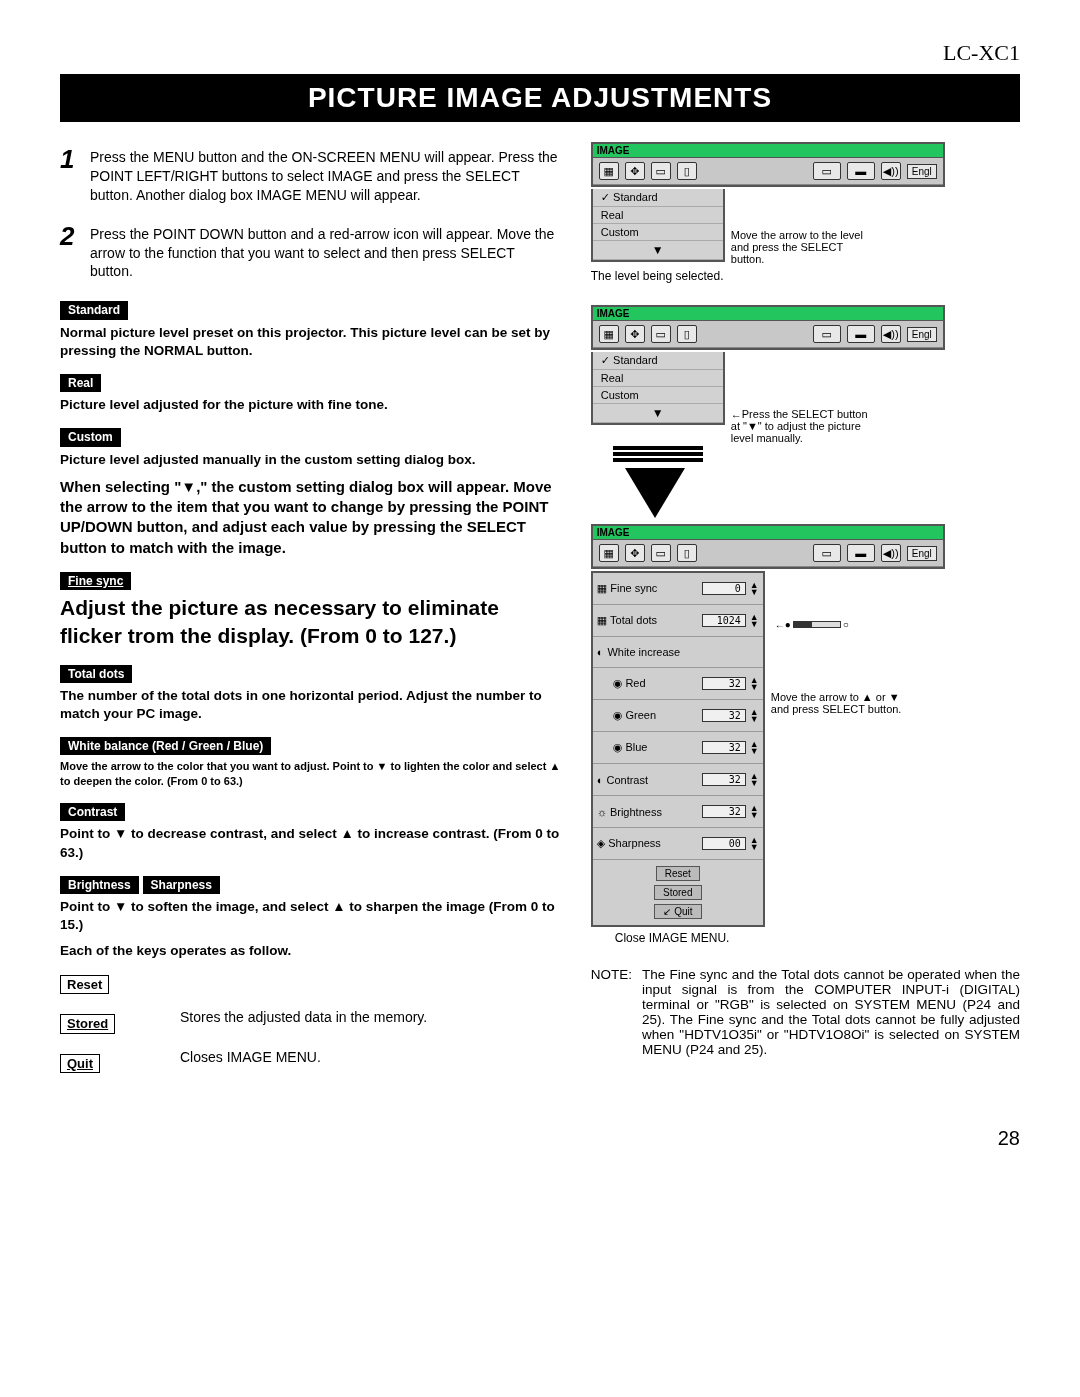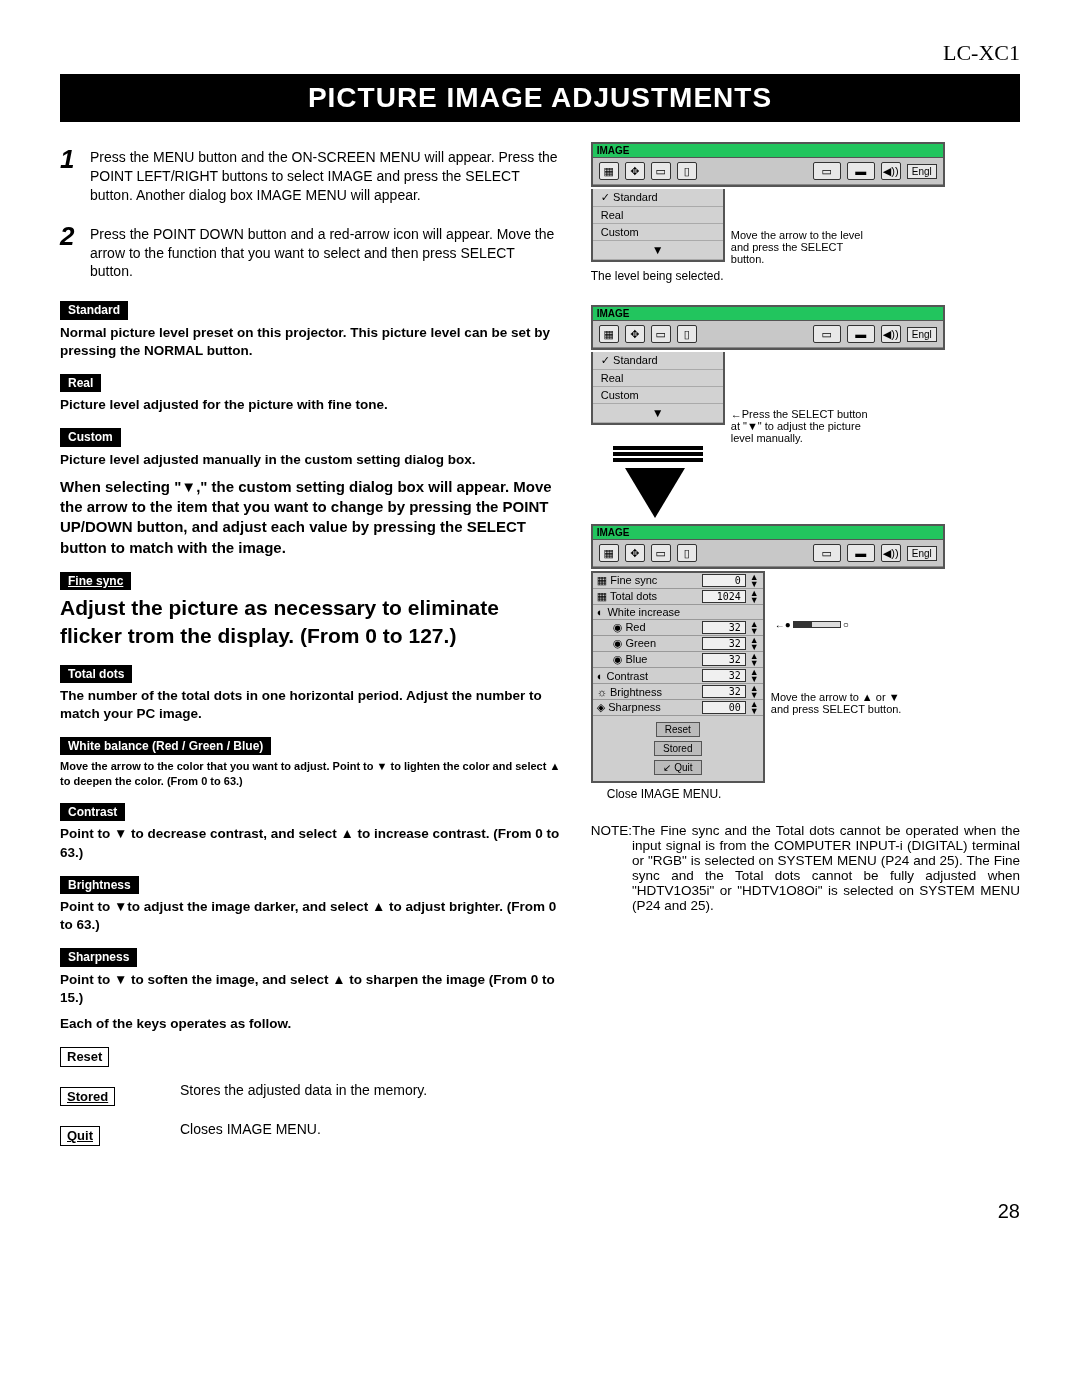--- a/index.html
+++ b/index.html
@@ -174,21 +174,21 @@
   .adjust-panel {
     border: 2px solid #555;
     background: #cfcfcf;
     width: 170px;
     font-size: 11px;
   }
   .adjust-row {
     display: flex;
     align-items: flex-end;
     gap: 4px;
-    padding: 1px 4px;
+    padding: 9px 4px;
     border-bottom: 1px solid #999;
   }
   .val-box {
     border: 1px solid #333;
     background: #f0f0f0;
     padding: 0 4px;
     min-width: 34px;
     text-align: right;
     font-family: monospace;
     font-size: 10px;
@@ -204,21 +204,21 @@
     padding: 1px 8px;
     margin: 2px 0;
     font-size: 10px;
   }
   .btn-stack {
     text-align: center;
     padding: 4px 0;
   }
   .note-block {
     display: flex;
-    gap: 0;
+    gap: 10px;
     font-size: 13.5px;
     margin-top: 16px;
   }
   .note-label {
     flex-shrink: 0;
     text-align: justify;
   }
   .note-body {
     text-align: justify;
   }
@@ -285,21 +285,20 @@
     <div class="black-pill">Total dots</div>
     <div class="p-small">The number of the total dots in one horizontal period. Adjust the number to match your PC image.</div>
 
     <div class="black-pill">White balance (Red / Green / Blue)</div>
     <div class="p-small" style="font-size:11px">Move the arrow to the color that you want to adjust. Point to ▼ to lighten the color and select ▲ to deepen the color. (From 0 to 63.)</div>
 
     <div class="black-pill">Contrast</div>
     <div class="p-small">Point to ▼ to decrease contrast, and select ▲ to increase contrast. (From 0 to 63.)</div>
 
     <div class="black-pill">Brightness</div>
-    <div class="p-small">Point to ▼to adjust the image darker, and select ▲ to adjust brighter. (From 0 to 63.)</div>
 
     <div class="black-pill">Sharpness</div>
     <div class="p-small">Point to ▼ to soften the image, and select ▲ to sharpen the image (From 0 to 15.)</div>
     <div class="p-small">Each of the keys operates as follow.</div>
 
     <div class="keytable">
       <div class="keytable-row">
         <span class="k"><span class="button-outline">Reset</span></span>
       </div>
       <div class="keytable-row">
@@ -445,21 +444,21 @@
             <div class="btn3d">Reset</div><br>
             <div class="btn3d">Stored</div><br>
             <div class="btn3d">↙ <span>Quit</span></div>
           </div>
         </div>
         <div>
           <div style="padding:48px 0 0 4px" class="slider-bar">←●<span class="slider-track"></span>○</div>
           <div class="callout-right" style="padding-top:60px">Move the arrow to ▲ or ▼ and press SELECT button.</div>
         </div>
       </div>
-      <div class="annot" style="margin-left:16px">Close IMAGE MENU.</div>
+      <div class="annot" style="margin-left:24px">Close IMAGE MENU.</div>
     </div>
 
     <div class="note-block">
       <div class="note-label">NOTE:</div>
       <div class="note-body">The Fine sync and the Total dots cannot be operated when the input signal is from the COMPUTER INPUT-i (DIGITAL) terminal or "RGB" is selected on SYSTEM MENU (P24 and 25). The Fine sync and the Total dots cannot be fully adjusted when "HDTV1O35i" or "HDTV1O8Oi" is selected on SYSTEM MENU (P24 and 25).</div>
     </div>
 
   </div>
 </div>
 

